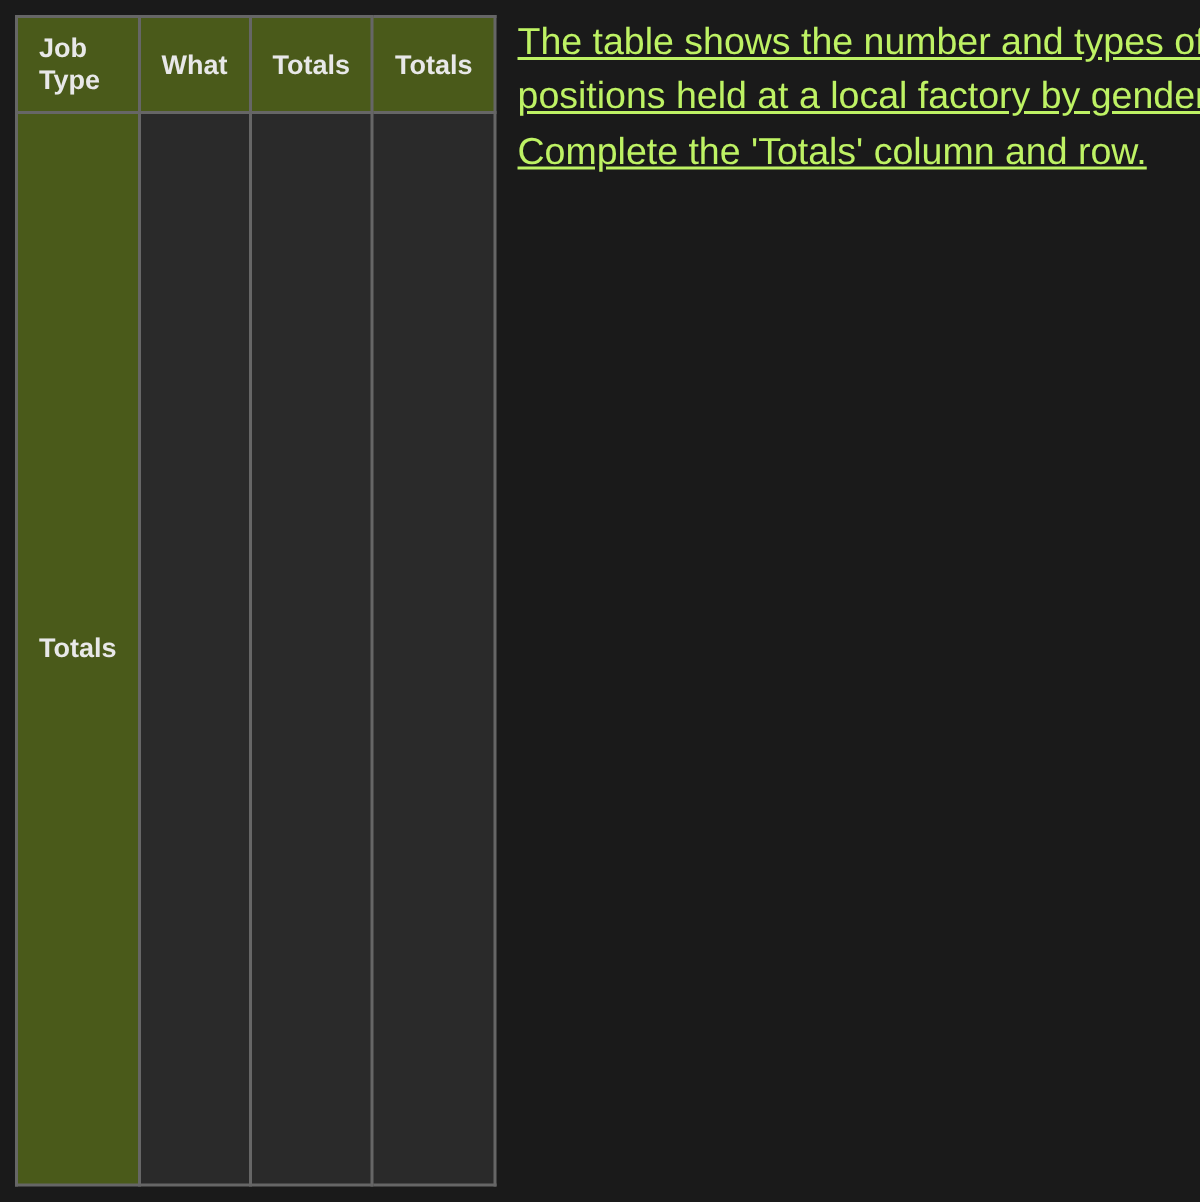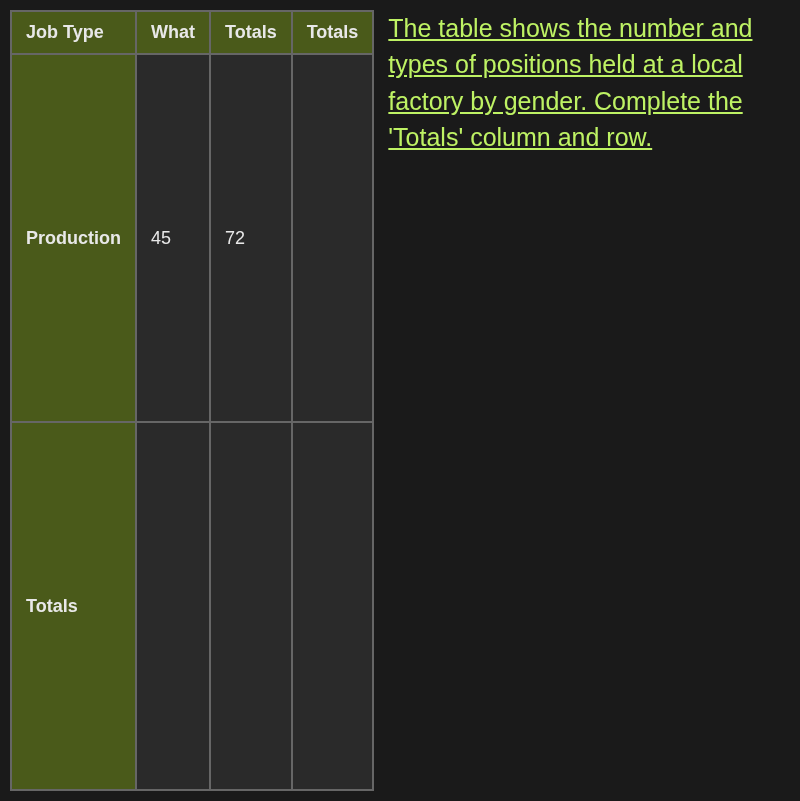--- a/index.html
+++ b/index.html
@@ -109,26 +109,20 @@
     <thead>
       <tr>
         <th>Job Type</th>
         <th>What</th>
         <th>Totals</th>
         <th>Totals</th>
       </tr>
     </thead>
     <tbody>
       <tr>
-        <td class="row-header">Production</td>
-        <td class="data-cell">45</td>
-        <td class="data-cell">72</td>
-        <td class="empty-cell"></td>
-      </tr>
-      <tr>
         <td class="row-header">Totals</td>
         <td class="empty-cell"></td>
         <td class="empty-cell"></td>
         <td class="empty-cell"></td>
       </tr>
     </tbody>
   </table>
 
   <p id="description-text">The table shows the number and types of positions held at a local factory by gender. Complete the 'Totals' column and row.</p>
 

